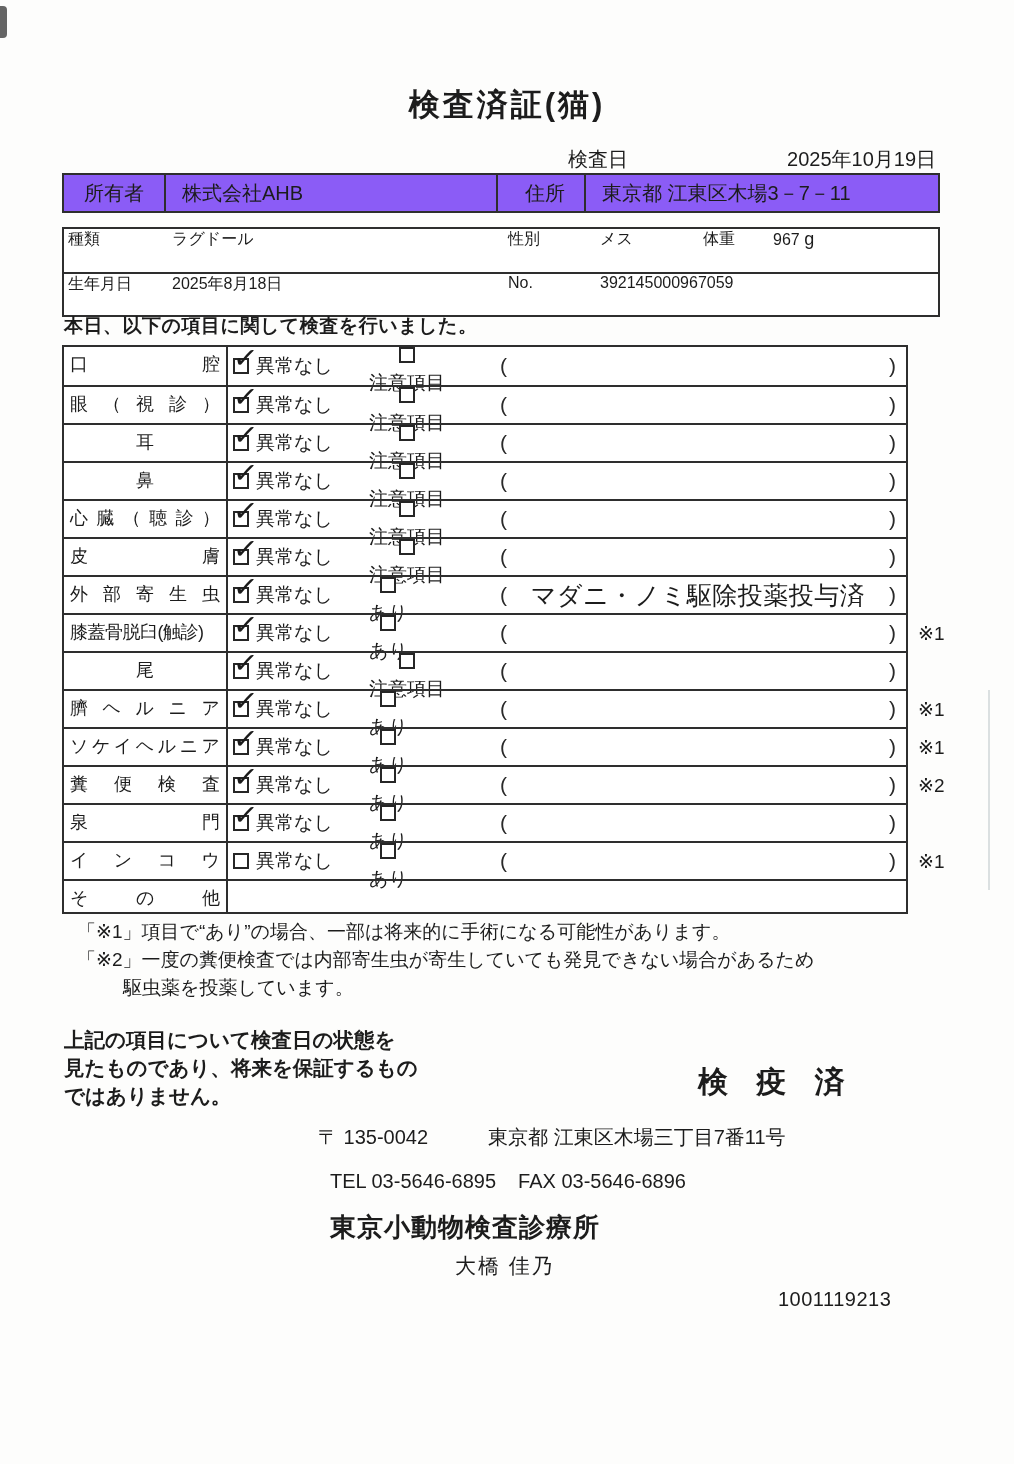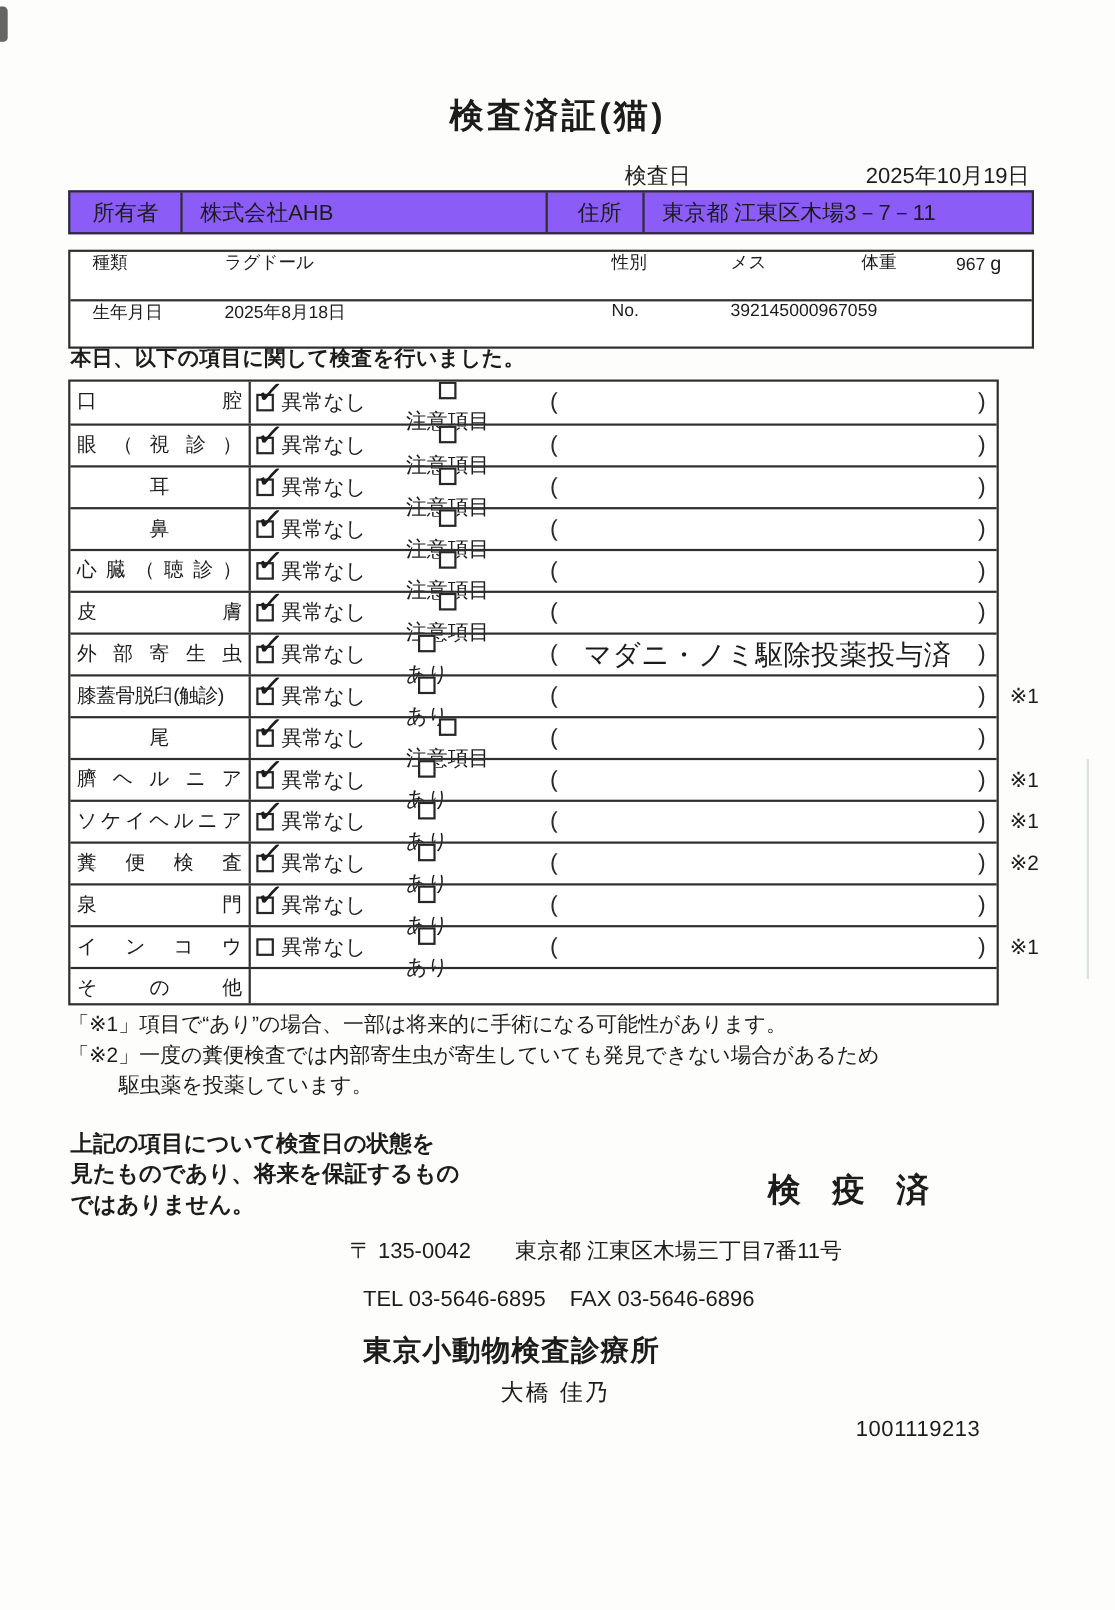--- a/index.html
+++ b/index.html
@@ -15,21 +15,21 @@
   .artifact-line{left:988px;top:690px;width:2px;height:200px;background:#ccd3d5;opacity:.7;}
 
   
   .title{top:84px;left:0;width:100%;text-align:center;font-size:31px;font-weight:600;letter-spacing:3px;}
   .exam-date-row{top:146px;left:568px;right:78px;display:flex;justify-content:space-between;font-size:20px;}
 
   
   .brow{border:2px solid #2e2e2e;display:flex;box-sizing:border-box;background:#8b5cf6;}
   .brow .cell{display:flex;align-items:center;box-sizing:border-box;padding:0 8px;font-size:20px;white-space:nowrap;overflow:hidden;}
   .brow .cell+.cell{border-left:2px solid #2e2e2e;padding-left:16px;}
-  .lab{justify-content:center;padding:0 20px;}
+  .lab{justify-content:center;padding:0 4px;}
   .owner-row{left:62px;top:173px;width:878px;height:40px;}
   .pet-table{left:62px;top:227px;width:878px;border:2px solid #2e2e2e;box-sizing:border-box;background:#fff;}
   .pet-table .prow{display:flex;height:43px;box-sizing:border-box;}
   .pet-table .prow+.prow{border-top:2px solid #2e2e2e;}
   .w-a{width:100px;flex:none;}
   .w-b{width:332px;flex:none;}
   .w-c{width:88px;flex:none;}
   .w-d{width:99px;flex:none;}
   .w-e{width:66px;flex:none;}
   .w-f{flex:1;}
@@ -55,27 +55,27 @@
   .box{width:16px;height:16px;border:2px solid #262626;box-sizing:border-box;position:relative;background:#fff;flex:none;}
   .tick{display:none;position:absolute;left:-2px;top:-17px;font-size:30px;line-height:1;font-weight:700;color:#1b1b1b;transform:rotate(6deg);font-family:"DejaVu Sans",sans-serif;}
   .cb.checked .tick{display:block;}
   .po,.pc{position:absolute;top:0;bottom:0;display:flex;align-items:center;font-size:21px;color:#2a2a2a;}
   .po{left:272px;}
   .pc{right:10px;}
   .pv{position:absolute;left:290px;right:28px;top:0;bottom:0;display:flex;align-items:center;justify-content:center;font-size:25px;letter-spacing:.5px;white-space:nowrap;overflow:hidden;}
   .ref{position:absolute;right:-54px;top:0;bottom:0;width:50px;display:flex;align-items:center;padding-left:8px;font-size:19px;box-sizing:border-box;}
 
   
-  .footnotes{left:62px;top:918px;font-size:19px;line-height:28px;font-weight:500;}
+  .footnotes{left:77px;top:918px;font-size:19px;line-height:28px;font-weight:500;}
   .footnotes .indent{margin-left:46px;}
 
   
   .disclaimer{left:64px;top:1026px;font-size:20.5px;line-height:28px;font-weight:600;}
   .stamp{left:698px;top:1062px;font-size:30px;font-weight:600;letter-spacing:10px;}
-  .postal-row{left:318px;top:1124px;display:flex;gap:40px;font-size:20px;}
+  .postal-row{left:318px;top:1124px;display:flex;gap:60px;font-size:20px;}
   .tel-row{left:330px;top:1170px;display:flex;gap:22px;font-size:20px;}
   .clinic{left:330px;top:1210px;font-size:26px;font-weight:600;letter-spacing:1px;}
   .examiner{left:455px;top:1252px;font-size:21px;letter-spacing:2px;}
   .serial{left:778px;top:1288px;width:94px;text-align:right;font-size:20px;letter-spacing:.5px;}
 </style>
 </head>
 <body>
 
 <div>
 

